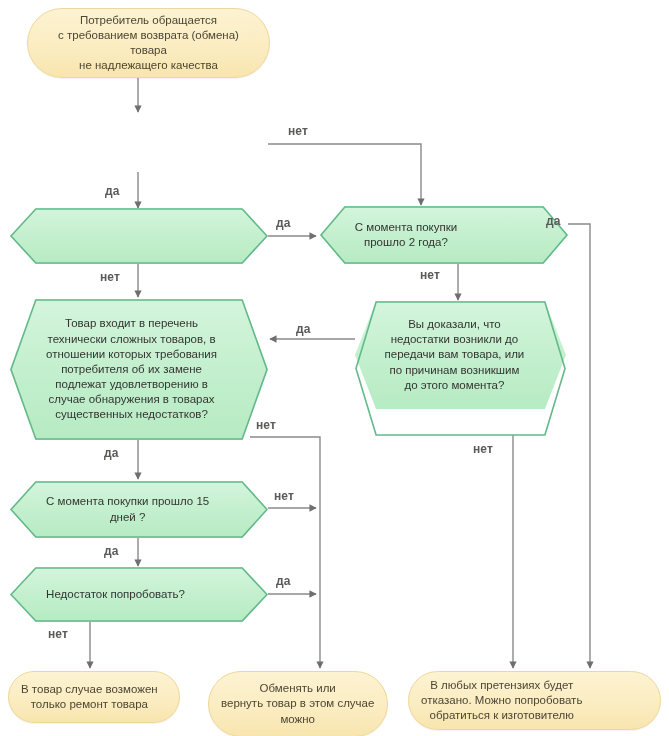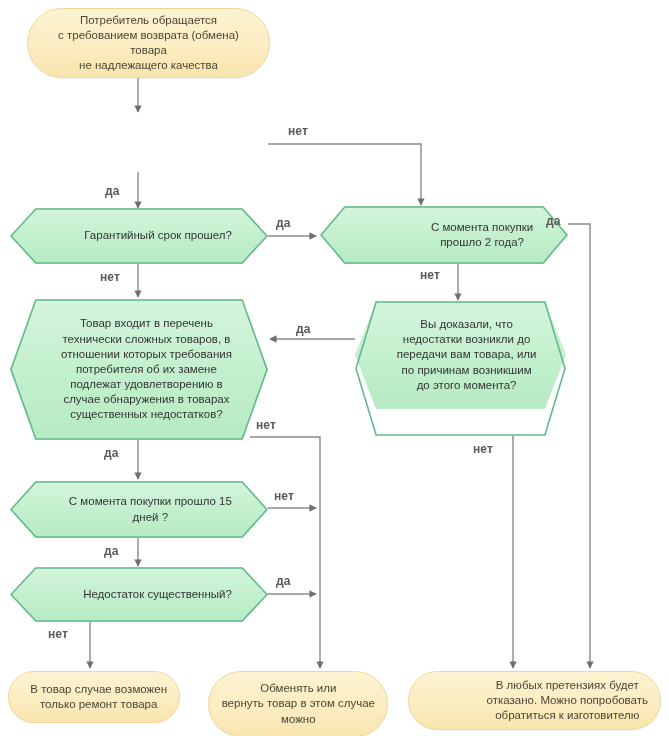--- a/index.html
+++ b/index.html
@@ -25,21 +25,21 @@
     top: 0;
     width: 669px;
     height: 736px;
     pointer-events: none;
   }
   .node {
     position: absolute;
     box-sizing: border-box;
     display: flex;
     align-items: center;
-    justify-content: flex-end;
+    justify-content: flex-start;
     text-align: center;
     color: #3a3a38;
     line-height: 1.32;
     white-space: pre-line;
   }
   .hex {
     font-size: 11.5px;
     color: #333431;
   }
   .hex .hex-bg {
@@ -126,21 +126,20 @@
 с требованием возврата (обмена) товара
 не надлежащего качества</span>
   </div>
 
 
   <div class="node hex" style="left:10px; top:208px; width:258px; height:56px;">
     <span class="hex-bg"></span>
     <svg class="hex-stroke" viewBox="0 0 258 56" preserveAspectRatio="none">
       <polygon points="25.8,1 232.2,1 257,28 232.2,55 25.8,55 1,28" fill="none" stroke="#63b98a" stroke-width="1.6"></polygon>
     </svg>
-    <span class="hex-label">Гарантийный срок прошел?</span>
   </div>
 
   <div class="node hex" style="left:320px; top:206px; width:248px; height:58px;">
     <span class="hex-bg"></span>
     <svg class="hex-stroke" viewBox="0 0 248 58" preserveAspectRatio="none">
       <polygon points="24.8,1 223.2,1 247,29 223.2,57 24.8,57 1,29" fill="none" stroke="#63b98a" stroke-width="1.6"></polygon>
     </svg>
     <span class="hex-label">С момента покупки
 прошло 2 года?</span>
   </div>
@@ -178,21 +177,21 @@
     </svg>
     <span class="hex-label">С момента покупки прошло 15
 дней ?</span>
   </div>
 
   <div class="node hex" style="left:10px; top:567px; width:258px; height:55px;">
     <span class="hex-bg"></span>
     <svg class="hex-stroke" viewBox="0 0 258 55" preserveAspectRatio="none">
       <polygon points="25.8,1 232.2,1 257,27.5 232.2,54 25.8,54 1,27.5" fill="none" stroke="#63b98a" stroke-width="1.6"></polygon>
     </svg>
-    <span class="hex-label">Недостаток существенный?</span>
+    <span class="hex-label">Недостаток попробовать?</span>
   </div>
 
   <div class="node term" style="left:8px; top:671px; width:172px; height:52px;">
     <span>В товар случае возможен
 только ремонт товара</span>
   </div>
 
   <div class="node term" style="left:208px; top:671px; width:180px; height:66px;">
     <span>Обменять или
 вернуть товар в этом случае

